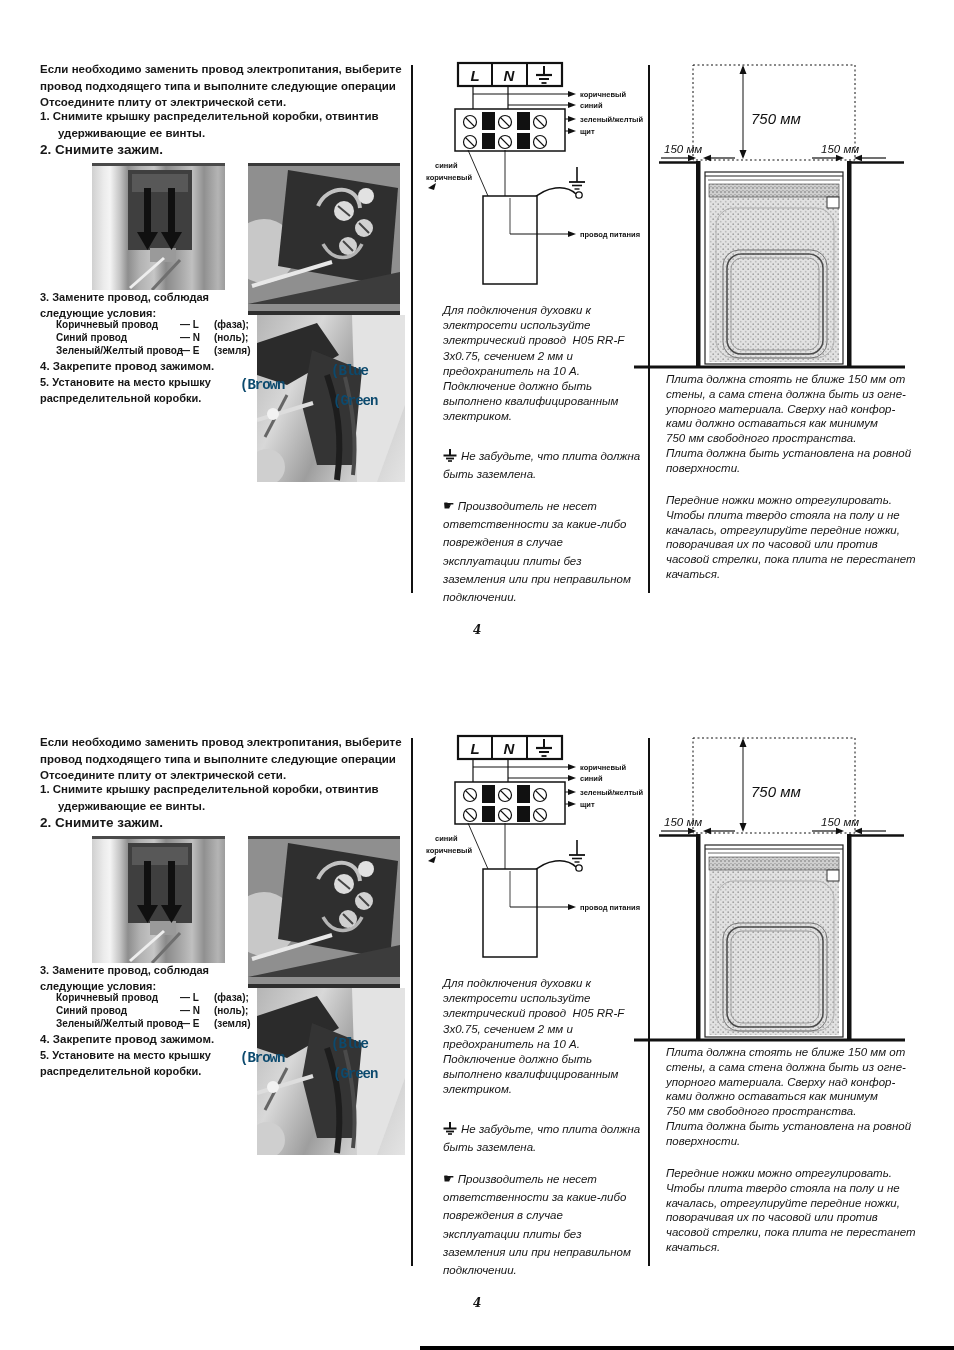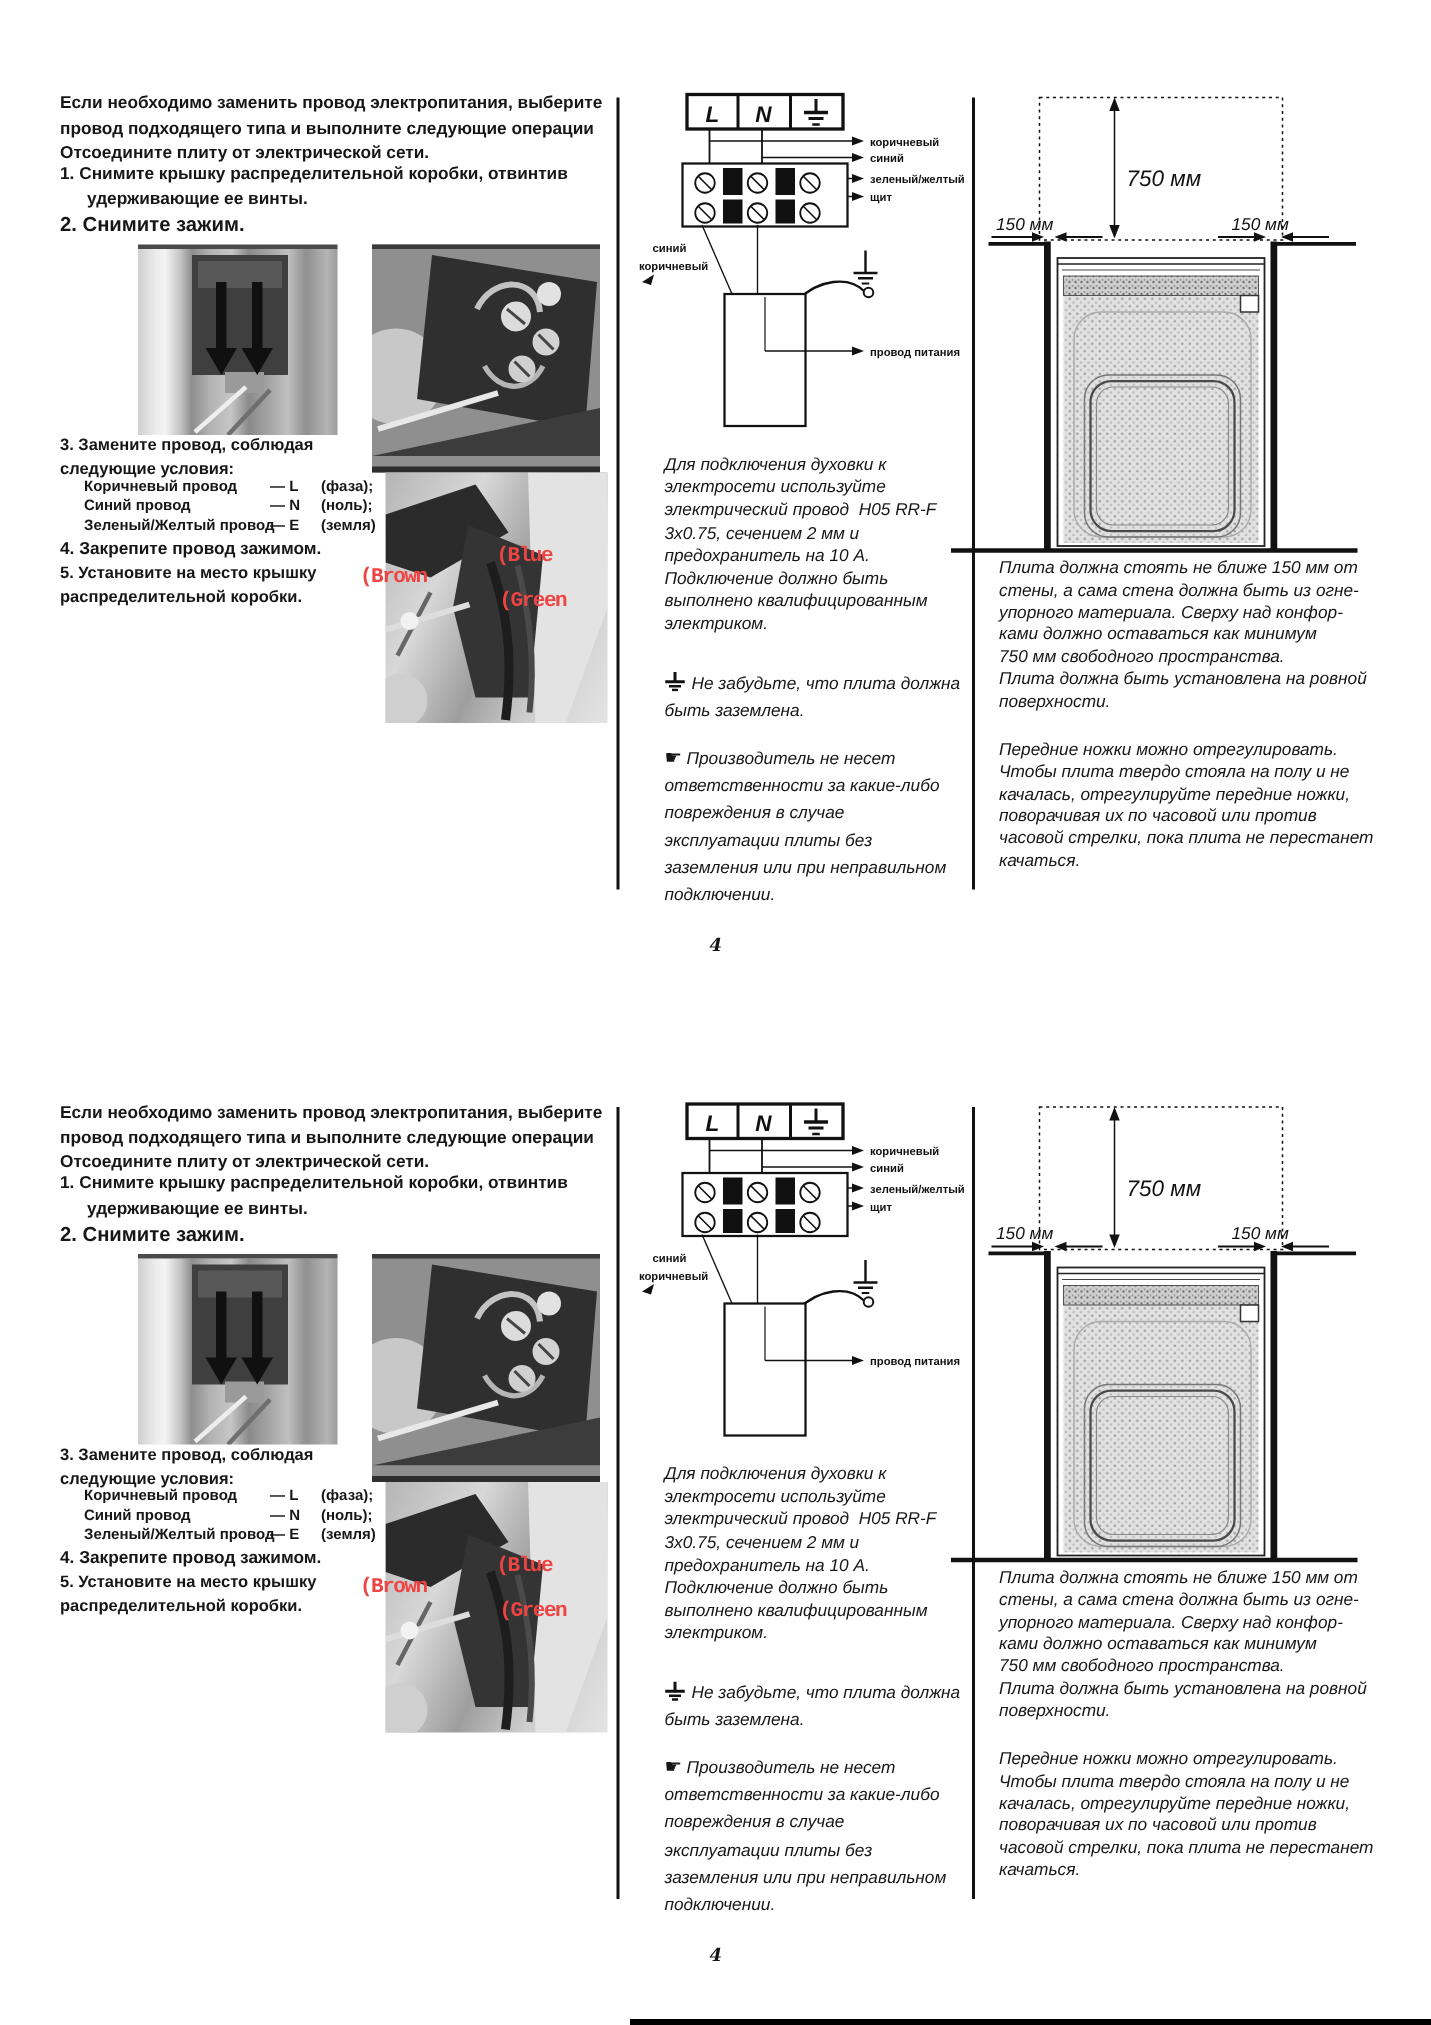--- a/index.html
+++ b/index.html
@@ -15,21 +15,21 @@
   .t-list {font:600 11px/16px  "Liberation Sans",sans-serif;white-space:pre}
   .wtable{display:block}
   .wrow{display:grid;grid-template-columns:124px 34px auto;height:13px;
         font:600 10px/13px "Liberation Sans",sans-serif;white-space:pre}
   
   .t-it  {font:italic 11.5px/15.2px "Liberation Sans",sans-serif;white-space:pre}
   .t-it-r{font:italic 11.5px/14.8px "Liberation Sans",sans-serif;white-space:pre}
   .note{display:block}
   .note .ic{display:inline-block;vertical-align:-2px;margin-right:4px}
   .hand{font-style:normal;font-size:13px;margin-right:3px}
-  .mono-lab{font:700 14px/14px "Liberation Mono",monospace;color:#ef4444;letter-spacing:-1px}
+  .mono-lab{font:700 14px/14px "Liberation Mono",monospace;color:#0c4a6e;letter-spacing:-1px}
   .divider{width:2px;background:#111}
   .photo{overflow:visible}
   .pagenum{font:italic 700 12px/12px "DejaVu Serif",serif}
   svg text{font-family:"Liberation Sans",sans-serif;fill:#111}
   .dlab{font:italic 11.5px "Liberation Sans",sans-serif}
   .dlab-big{font:italic 15px "Liberation Sans",sans-serif}
   .wlab{font:600 7.5px "Liberation Sans",sans-serif}
   .term{font:italic 700 15px "Liberation Sans",sans-serif}
 </style>
 </head>

